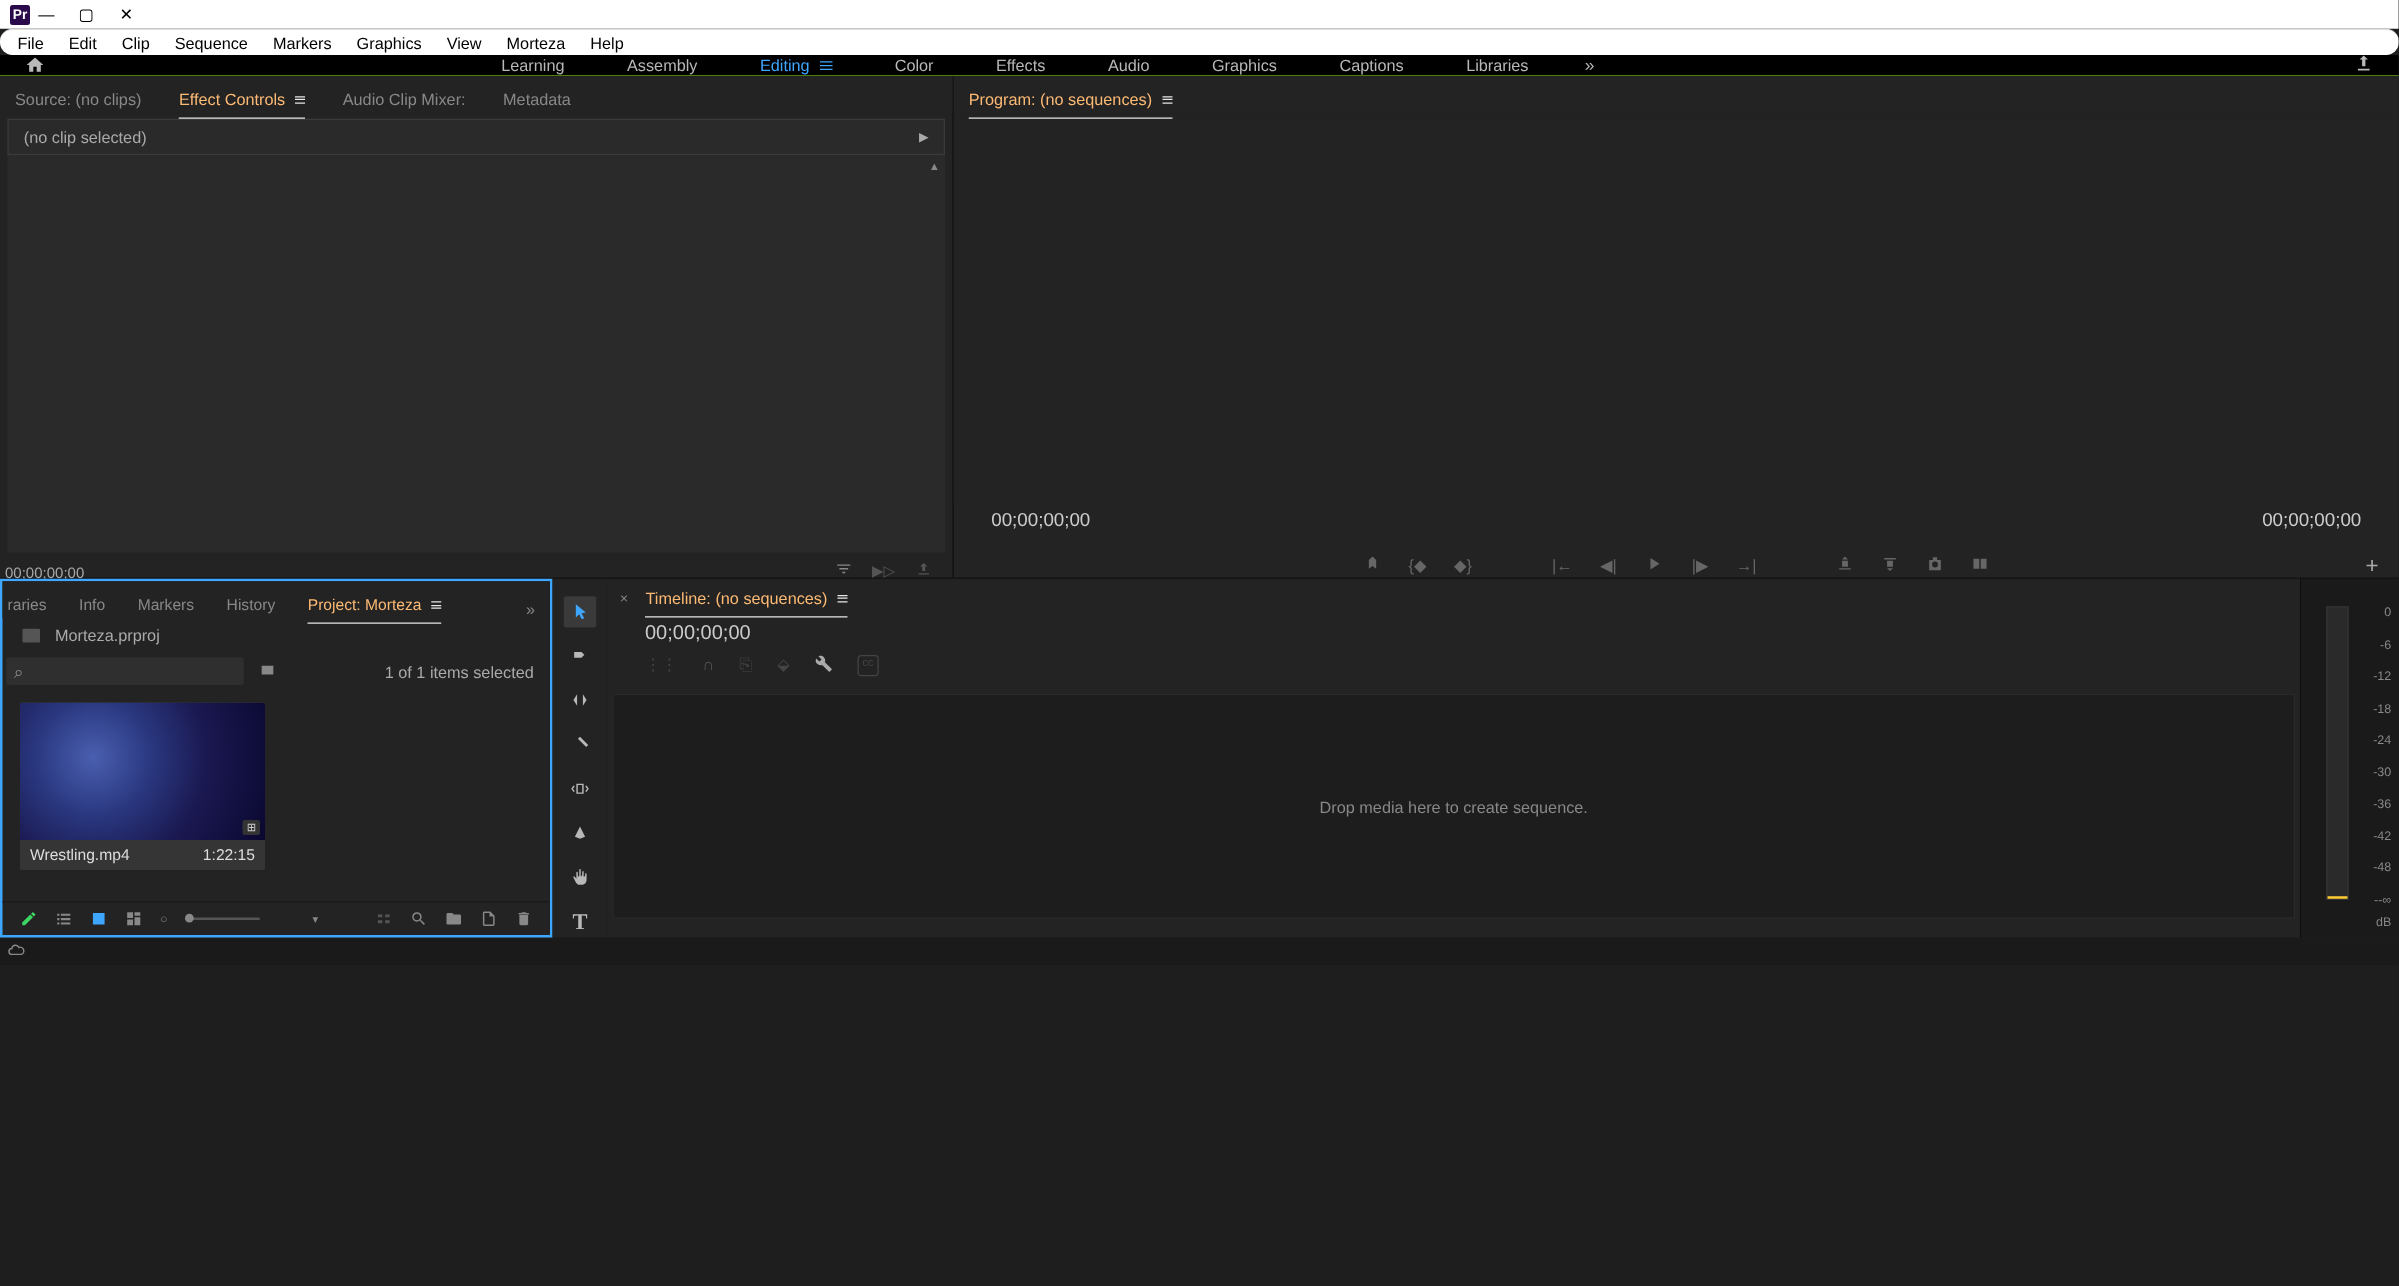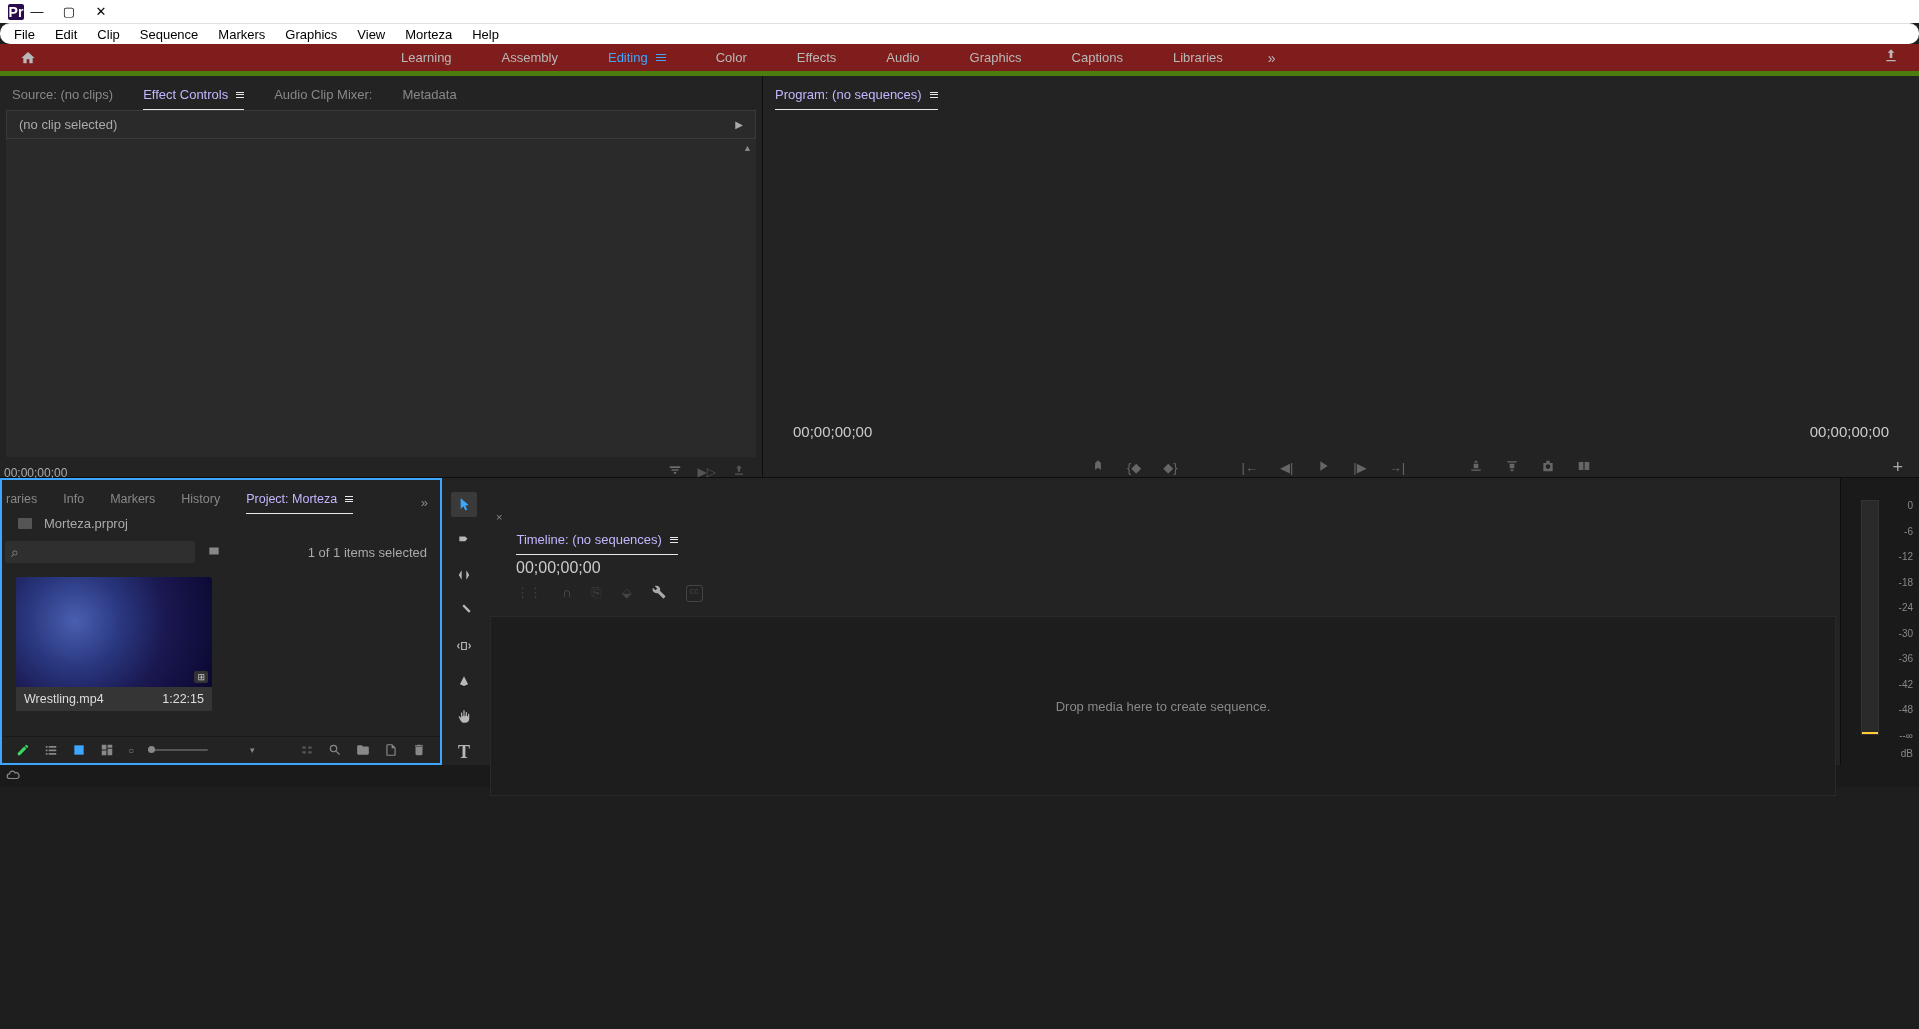--- a/index.html
+++ b/index.html
@@ -1,45 +1,45 @@
 <!DOCTYPE html>
 <html><head>
 <meta charset="utf-8">
 <style>
 * { margin: 0; padding: 0; box-sizing: border-box; font-family: 'Segoe UI', Arial, sans-serif; }
 body { background: #1e1e1e; color: #b8b8b8; font-size: 13px; overflow: hidden; width: 1919px; height: 1029px; }
 
 
 .titlebar { height: 23px; background: #fff; display: flex; align-items: center; padding: 0 8px; color: #000; font-size: 12px; }
-.titlebar .app-icon { width: 16px; height: 16px; background: #2a0a4a; color: #fff; display: flex; align-items: center; justify-content: center; font-size: 14px; font-weight: bold; margin-right: 6px; border-radius: 2px; }
+.titlebar .app-icon { width: 16px; height: 16px; background: #2a0a4a; color: #fff; display: flex; align-items: center; justify-content: center; font-size: 11px; font-weight: bold; margin-right: 6px; border-radius: 2px; }
 .titlebar .title-text { flex: 1; }
 .titlebar .win-controls { display: flex; gap: 18px; }
 .titlebar .win-btn { width: 14px; text-align: center; cursor: pointer; font-size: 13px; }
 
 
 .menubar { height: 21px; background: #fff; display: flex; align-items: center; padding: 0 4px; color: #000; font-size: 13px; border-top: 1px solid #e0e0e0; border-radius: 10px; }
 .menubar .menu-item { padding: 2px 10px; cursor: pointer; }
 
 
-.workspace-bar { height: 32px; background: #7f1d1d; display: flex; align-items: center; border-bottom: 5px solid #4d7c0f; }
+.workspace-bar { height: 17px; background: #000000; display: flex; align-items: center; border-bottom: 1px solid #4d7c0f; }
 .workspace-bar .home-btn { width: 36px; height: 100%; display: flex; align-items: center; justify-content: center; margin-left: 10px; }
 .workspace-bar .ws-tabs { display: flex; margin-left: 330px; gap: 0; height: 100%; align-items: center; }
 .workspace-bar .ws-tab { padding: 8px 25px; cursor: pointer; color: #b8b8b8; font-size: 13px; display: flex; align-items: center; gap: 8px; }
 .workspace-bar .ws-tab.active { color: #3ea6ff; }
 .workspace-bar .ws-tab .menu-lines { display: inline-flex; flex-direction: column; gap: 2px; }
 .workspace-bar .ws-tab .menu-lines span { width: 10px; height: 1px; background: #3ea6ff; }
 .workspace-bar .overflow { padding: 0 20px; font-size: 14px; color: #b8b8b8; }
 .workspace-bar .share-btn { margin-left: auto; padding: 0 20px; }
 
 
 .main { display: flex; height: 401px; }
 .panel { background: #232323; }
 .panel-tabs { height: 30px; display: flex; align-items: flex-end; padding: 0 12px; gap: 30px; background: #232323; }
 .panel-tab { font-size: 13px; color: #888; padding: 4px 0; cursor: pointer; position: relative; display: flex; align-items: center; gap: 8px; }
-.panel-tab.active { color: #c4b5fd; margin-top: 46px; }
+.panel-tab.active { color: #fdba74; }
 .panel-tab.active::after { content: ''; position: absolute; bottom: -4px; left: 0; right: 0; height: 1px; background: #e8e8e8; }
 .hamburger { display: inline-flex; flex-direction: column; gap: 1.5px; }
 .hamburger span { width: 8px; height: 1px; background: #888; }
 .panel-tab.active .hamburger span { background: #e8e8e8; }
 
 
 .left-upper { width: 763px; border-right: 1px solid #0d0d0d; }
 .clip-header { padding: 6px 12px; background: #2a2a2a; color: #aaa; font-size: 13px; display: flex; justify-content: space-between; align-items: center; border: 1px solid #3a3a3a; margin: 4px 6px 0 6px; }
 .effect-body { flex: 1; background: #2a2a2a; margin: 0 6px; height: 318px; position: relative; }
 .effect-body .arrow-up { position: absolute; top: 4px; right: 4px; color: #888; font-size: 9px; }

